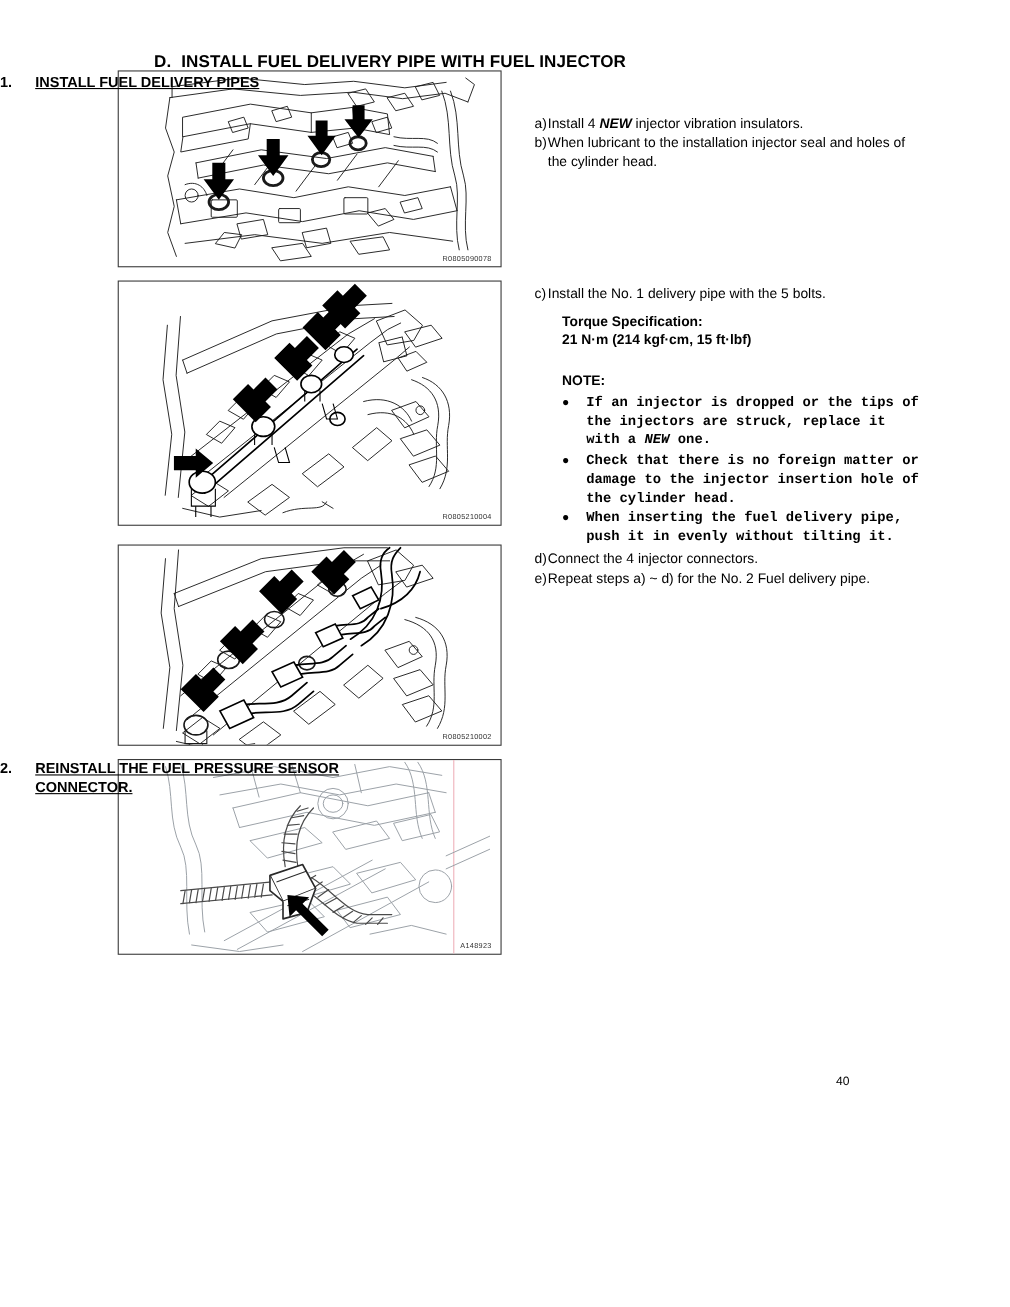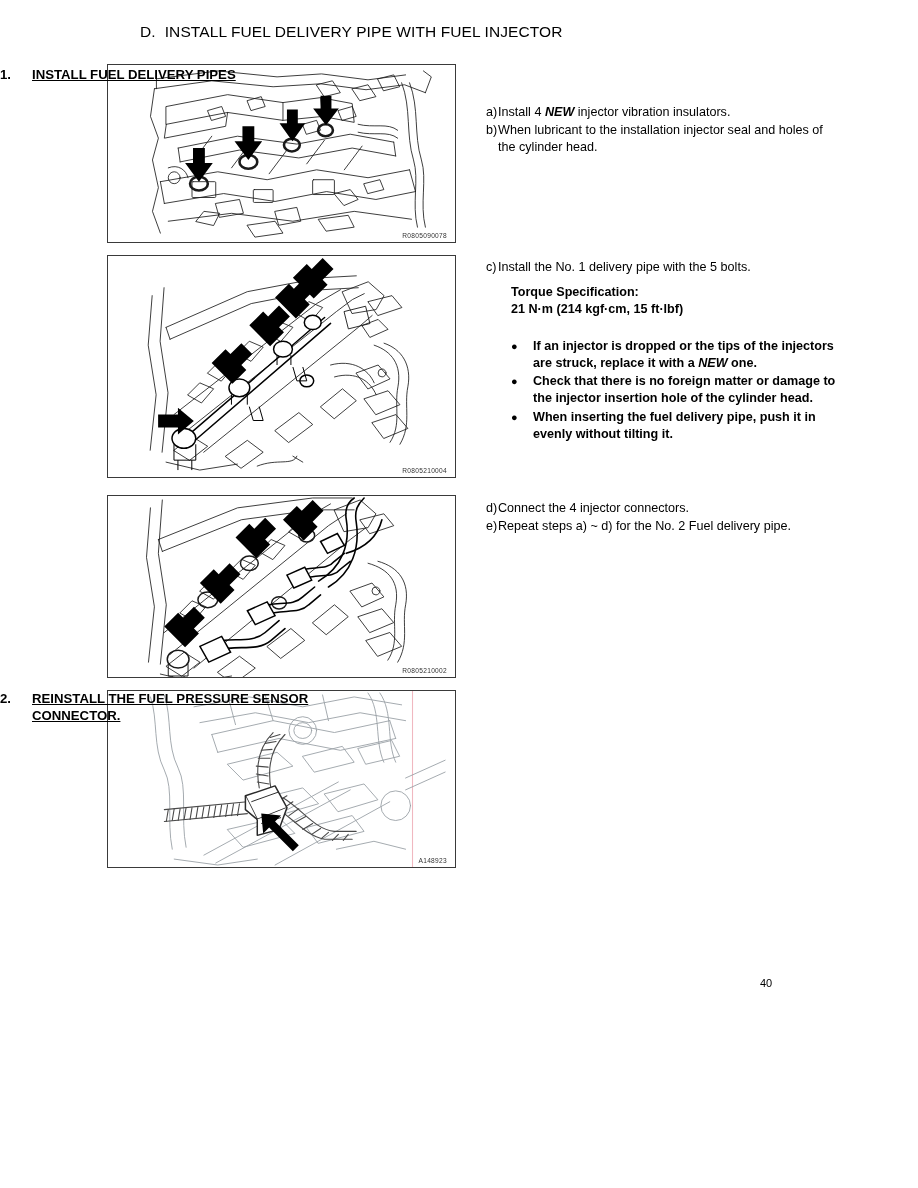--- a/index.html
+++ b/index.html
@@ -17,23 +17,23 @@
   }
   .page {
     position: absolute;
     inset: 0;
   }
 
   
   .doc-heading {
     position: absolute;
     left: 140px;
-    top: 23px;
+    top: 48px;
     font-size: 15.5px;
-    font-weight: normal;
+    font-weight: bold;
     letter-spacing: 0.1px;
     white-space: nowrap;
   }
   .doc-heading .hd-letter { margin-right: 9px; }
 
   
   .figure {
     position: absolute;
     left: 107px;
     border: 1.6px solid #3a3a3a;
@@ -123,21 +123,21 @@
     line-height: 1.36;
     margin-bottom: 1px;
   }
   .note-bullet {
     width: 22px;
     flex: 0 0 22px;
     text-align: left;
     font-size: 11px;
     line-height: 1.55;
   }
-  .note-text { flex: 1; }
+  .note-text { flex: 1; font-family: Liberation Mono, monospace; }
   .note-text i { font-style: italic; font-weight: bold; }
 
   
   .page-number {
     position: absolute;
     left: 760px;
     top: 977px;
     font-size: 11px;
   }
 </style>
@@ -497,20 +497,21 @@
       <span class="sub-text">Install the No. 1 delivery pipe with the 5 bolts.</span>
     </div>
   </div>
 
   <div class="torque-block" id="torque">
     <div>Torque Specification:</div>
     <div>21 N·m (214 kgf·cm, 15 ft·lbf)</div>
   </div>
 
   <div class="note-block" id="note">
+    <div class="note-label">NOTE:</div>
     <div class="note-item">
       <span class="note-bullet">●</span>
       <span class="note-text"><span>If an injector is dropped or the tips of the injectors are struck, replace it with a </span><i>NEW</i><span> one.</span></span>
     </div>
     <div class="note-item">
       <span class="note-bullet">●</span>
       <span class="note-text">Check that there is no foreign matter or damage to the injector insertion hole of the cylinder head.</span>
     </div>
     <div class="note-item">
       <span class="note-bullet">●</span>

